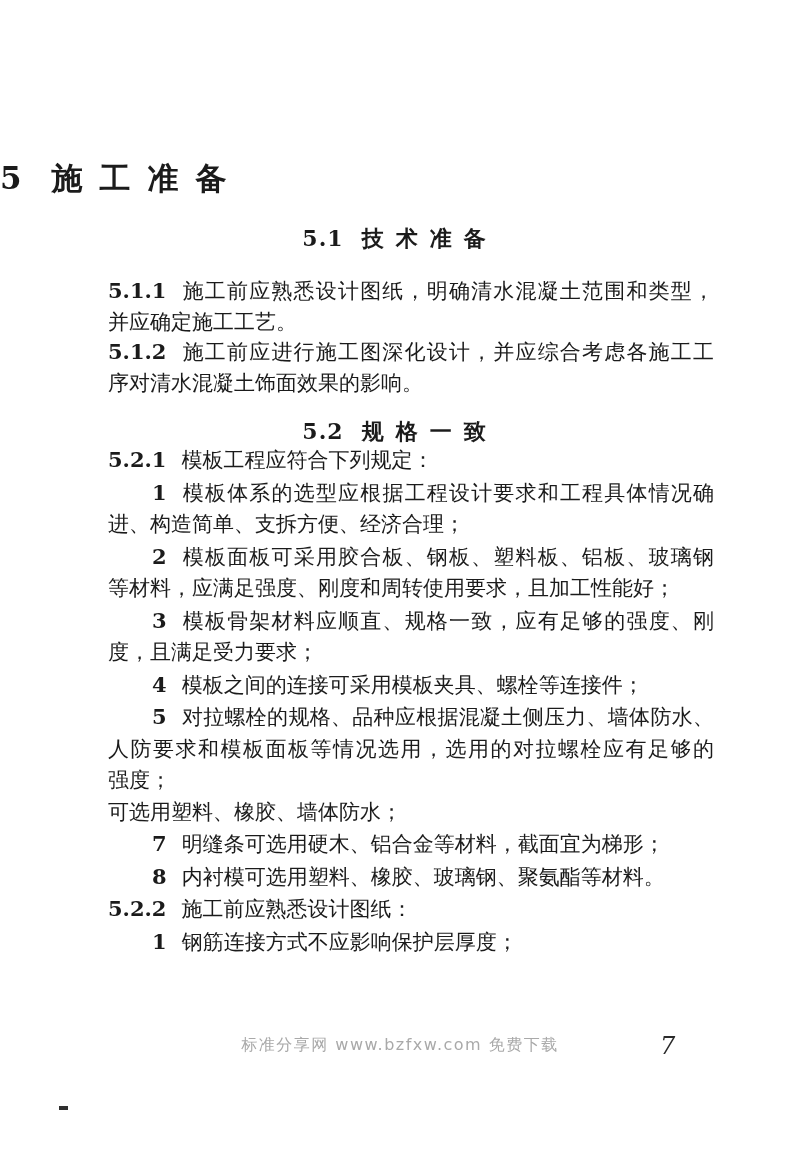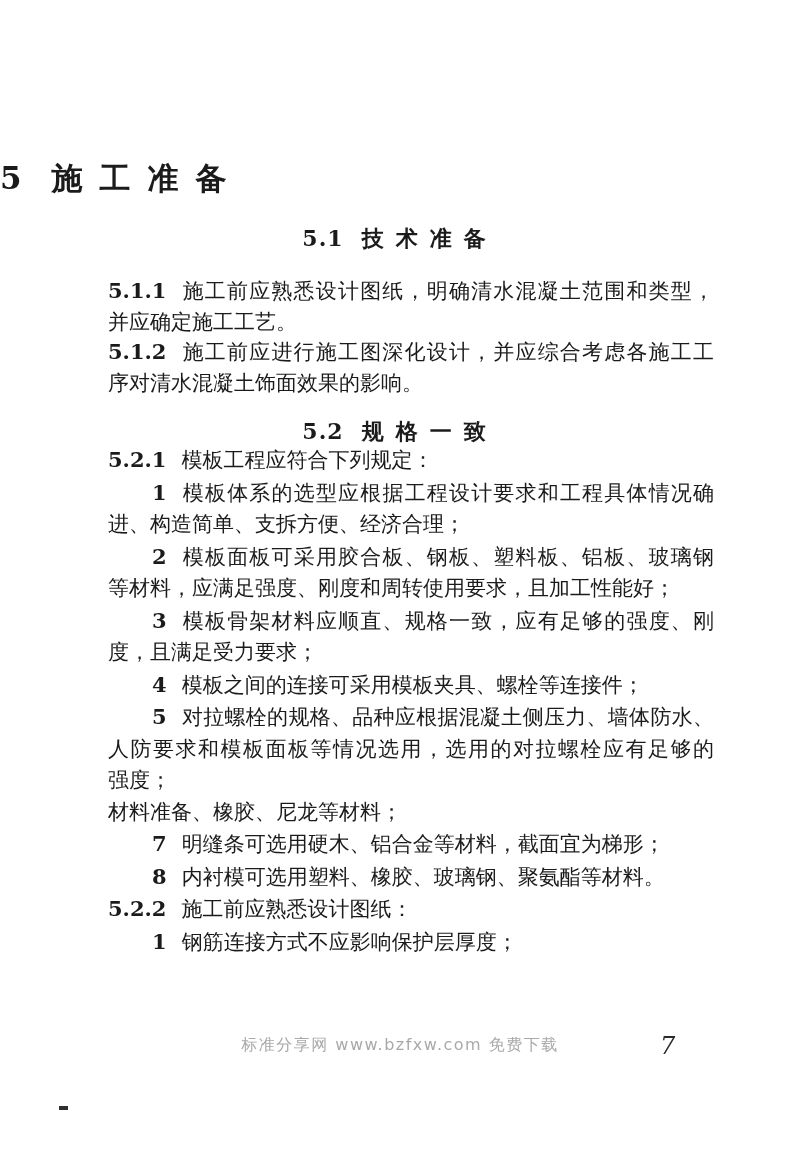--- a/index.html
+++ b/index.html
@@ -84,21 +84,21 @@
     <div class="line j item"><span class="num">1</span><span>模板体系的选型应根据工程设计要求和工程具体情况确</span></div>
     <div class="line"><span>进、构造简单、支拆方便、经济合理；</span></div>
     <div class="line j item"><span class="num">2</span><span>模板面板可采用胶合板、钢板、塑料板、铝板、玻璃钢</span></div>
     <div class="line"><span>等材料，应满足强度、刚度和周转使用要求，且加工性能好；</span></div>
     <div class="line j item"><span class="num">3</span><span>模板骨架材料应顺直、规格一致，应有足够的强度、刚</span></div>
     <div class="line"><span>度，且满足受力要求；</span></div>
     <div class="line item"><span class="num">4</span><span>模板之间的连接可采用模板夹具、螺栓等连接件；</span></div>
     <div class="line j item"><span class="num">5</span><span>对拉螺栓的规格、品种应根据混凝土侧压力、墙体防水、</span></div>
     <div class="line j"><span>人防要求和模板面板等情况选用，选用的对拉螺栓应有足够的</span></div>
     <div class="line"><span>强度；</span></div>
-    <div class="line"><span>材料准备、橡胶、尼龙等材料；</span></div>
+    <div class="line"><span>可选用塑料、橡胶、墙体防水；</span></div>
     <div class="line item"><span class="num">7</span><span>明缝条可选用硬木、铝合金等材料，截面宜为梯形；</span></div>
     <div class="line item"><span class="num">8</span><span>内衬模可选用塑料、橡胶、玻璃钢、聚氨酯等材料。</span></div>
     <div class="line"><span class="num">5.2.2</span><span>施工前应熟悉设计图纸：</span></div>
     <div class="line item"><span class="num">1</span><span>钢筋连接方式不应影响保护层厚度；</span></div>
   </div>
 
   <div class="page-number">7</div>
 
   <div class="footer-watermark">标准分享网 www.bzfxw.com 免费下载</div>
 

